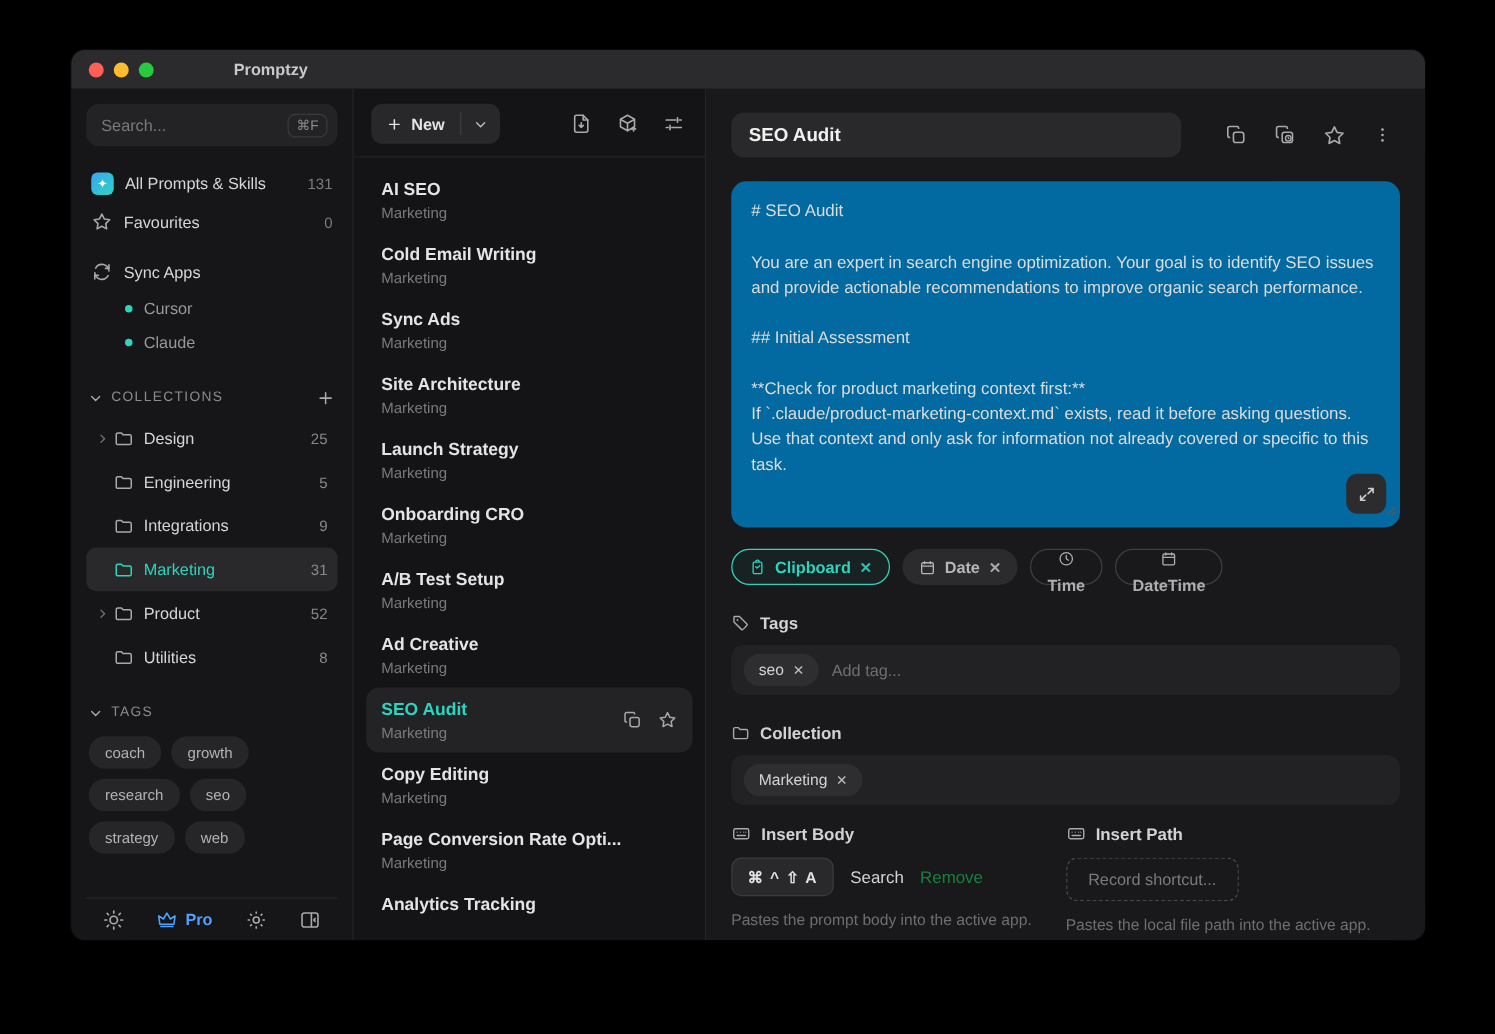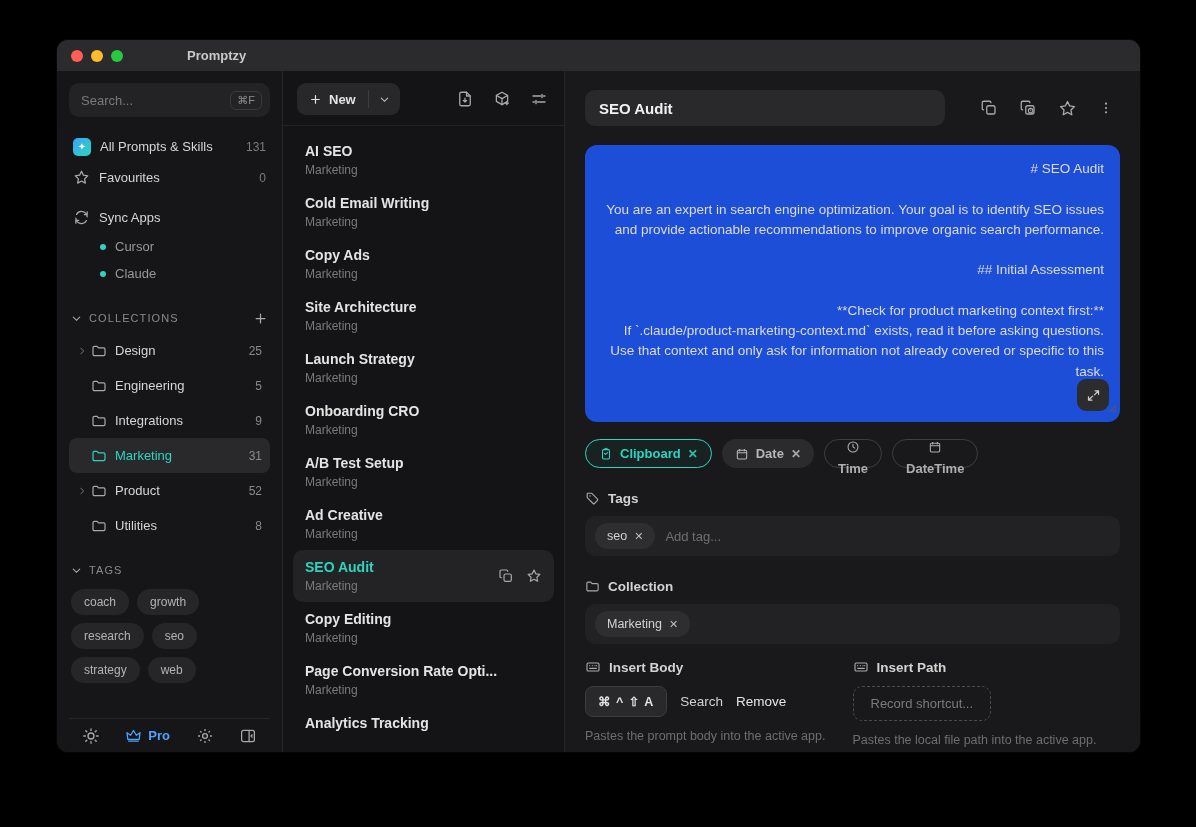--- a/index.html
+++ b/index.html
@@ -75,22 +75,22 @@
   .p-item.selected .p-title { color:#2dd4bf; }
   .p-actions { display:flex; gap:12px; color:#b5b5b7; }
 
   
   .detail { flex:1; background:#19191b; padding:19px 20px; overflow:hidden; }
   .d-head { display:flex; align-items:center; }
   .title-field { width:360px; height:36px; background:#29292b; border-radius:10px; border:none; outline:none;
     color:#f1f1f1; font-size:15px; font-weight:700; padding:0 14px; font-family:inherit; }
   .d-icons { margin-left:auto; display:flex; gap:21px; color:#c3c3c5; padding-right:6px; }
 
-  .body-field { position:relative; margin-top:19px; background:#1d4ed8; border-radius:12px; padding:14px 16px;
-    height:277px; color:#dcdcdc; font-size:13.5px; line-height:1.5; white-space:pre-wrap; overflow:hidden;text-align:right; }
+  .body-field { position:relative; margin-top:19px; background:#0369a1; border-radius:12px; padding:14px 16px;
+    height:277px; color:#dcdcdc; font-size:13.5px; line-height:1.5; white-space:pre-wrap; overflow:hidden; }
   .expand-btn { position:absolute; right:11px; bottom:11px; width:32px; height:32px; background:#2c2c2e;
     border-radius:9px; display:flex; align-items:center; justify-content:center; color:#cdcdcd; }
   .resize-grip { position:absolute; right:3px; bottom:3px; color:#5a5a5c; }
 
   .chips { margin-top:17px; display:flex; gap:10px; }
   .chip { display:flex; align-items:center; gap:7px; height:29px; padding:0 13px; border-radius:999px; font-size:13px; font-weight:600; }
   .chip .x { font-size:12px; opacity:.9; }
   .chip.active { border:1.5px solid #2dd4bf; color:#2dd4bf; background:rgba(45,212,191,.05); }
   .chip.filled { background:#2b2b2d; color:#b6b6b8; }
   .chip.outline { border:1px solid #3e3e40; color:#aeaeb0;flex-direction:column; }
@@ -102,21 +102,21 @@
   .mini-pill .x { font-size:11px; color:#bdbdbd; }
   .addtag { background:transparent; border:none; outline:none; color:#cfcfcf; font-size:13px; flex:1; font-family:inherit; }
   .addtag::placeholder { color:#6f6f71; }
 
   .insert-row { margin-top:15px; display:flex; }
   .insert-col { width:270px; }
   .insert-controls { margin-top:11px; display:flex; align-items:center; gap:13px; }
   .shortcut-badge { background:#29292b; border:1px solid #3c3c3e; border-radius:8px; padding:7px 12px;
     font-size:12.5px; font-weight:700; color:#e2e2e2; letter-spacing:1px; }
   .link { font-size:13.5px; color:#d2d2d2; }
-  .link.danger { color:#e5e5e5; }
+  .link.danger { color:#15803d; }
   .record-btn { border:1.5px dashed #4a4a4c; border-radius:9px; padding:9px 17px; color:#7b7b7d; font-size:13px;
     background:transparent; display:inline-block; }
   .caption { margin-top:12px; font-size:12.5px; color:#6e6e70; }
 </style>
 </head>
 <body>
 
 <div class="window">
 
   <div class="titlebar">
@@ -354,21 +354,21 @@
             </div>
         </div>
         <div class="p-item">
           <div class="p-text">
               <div class="p-title">Cold Email Writing</div>
               <div class="p-sub">Marketing</div>
             </div>
         </div>
         <div class="p-item">
           <div class="p-text">
-              <div class="p-title">Copy Ads</div>
+              <div class="p-title">Sync Ads</div>
               <div class="p-sub">Marketing</div>
             </div>
         </div>
         <div class="p-item">
           <div class="p-text">
               <div class="p-title">Site Architecture</div>
               <div class="p-sub">Marketing</div>
             </div>
         </div>
         <div class="p-item">

